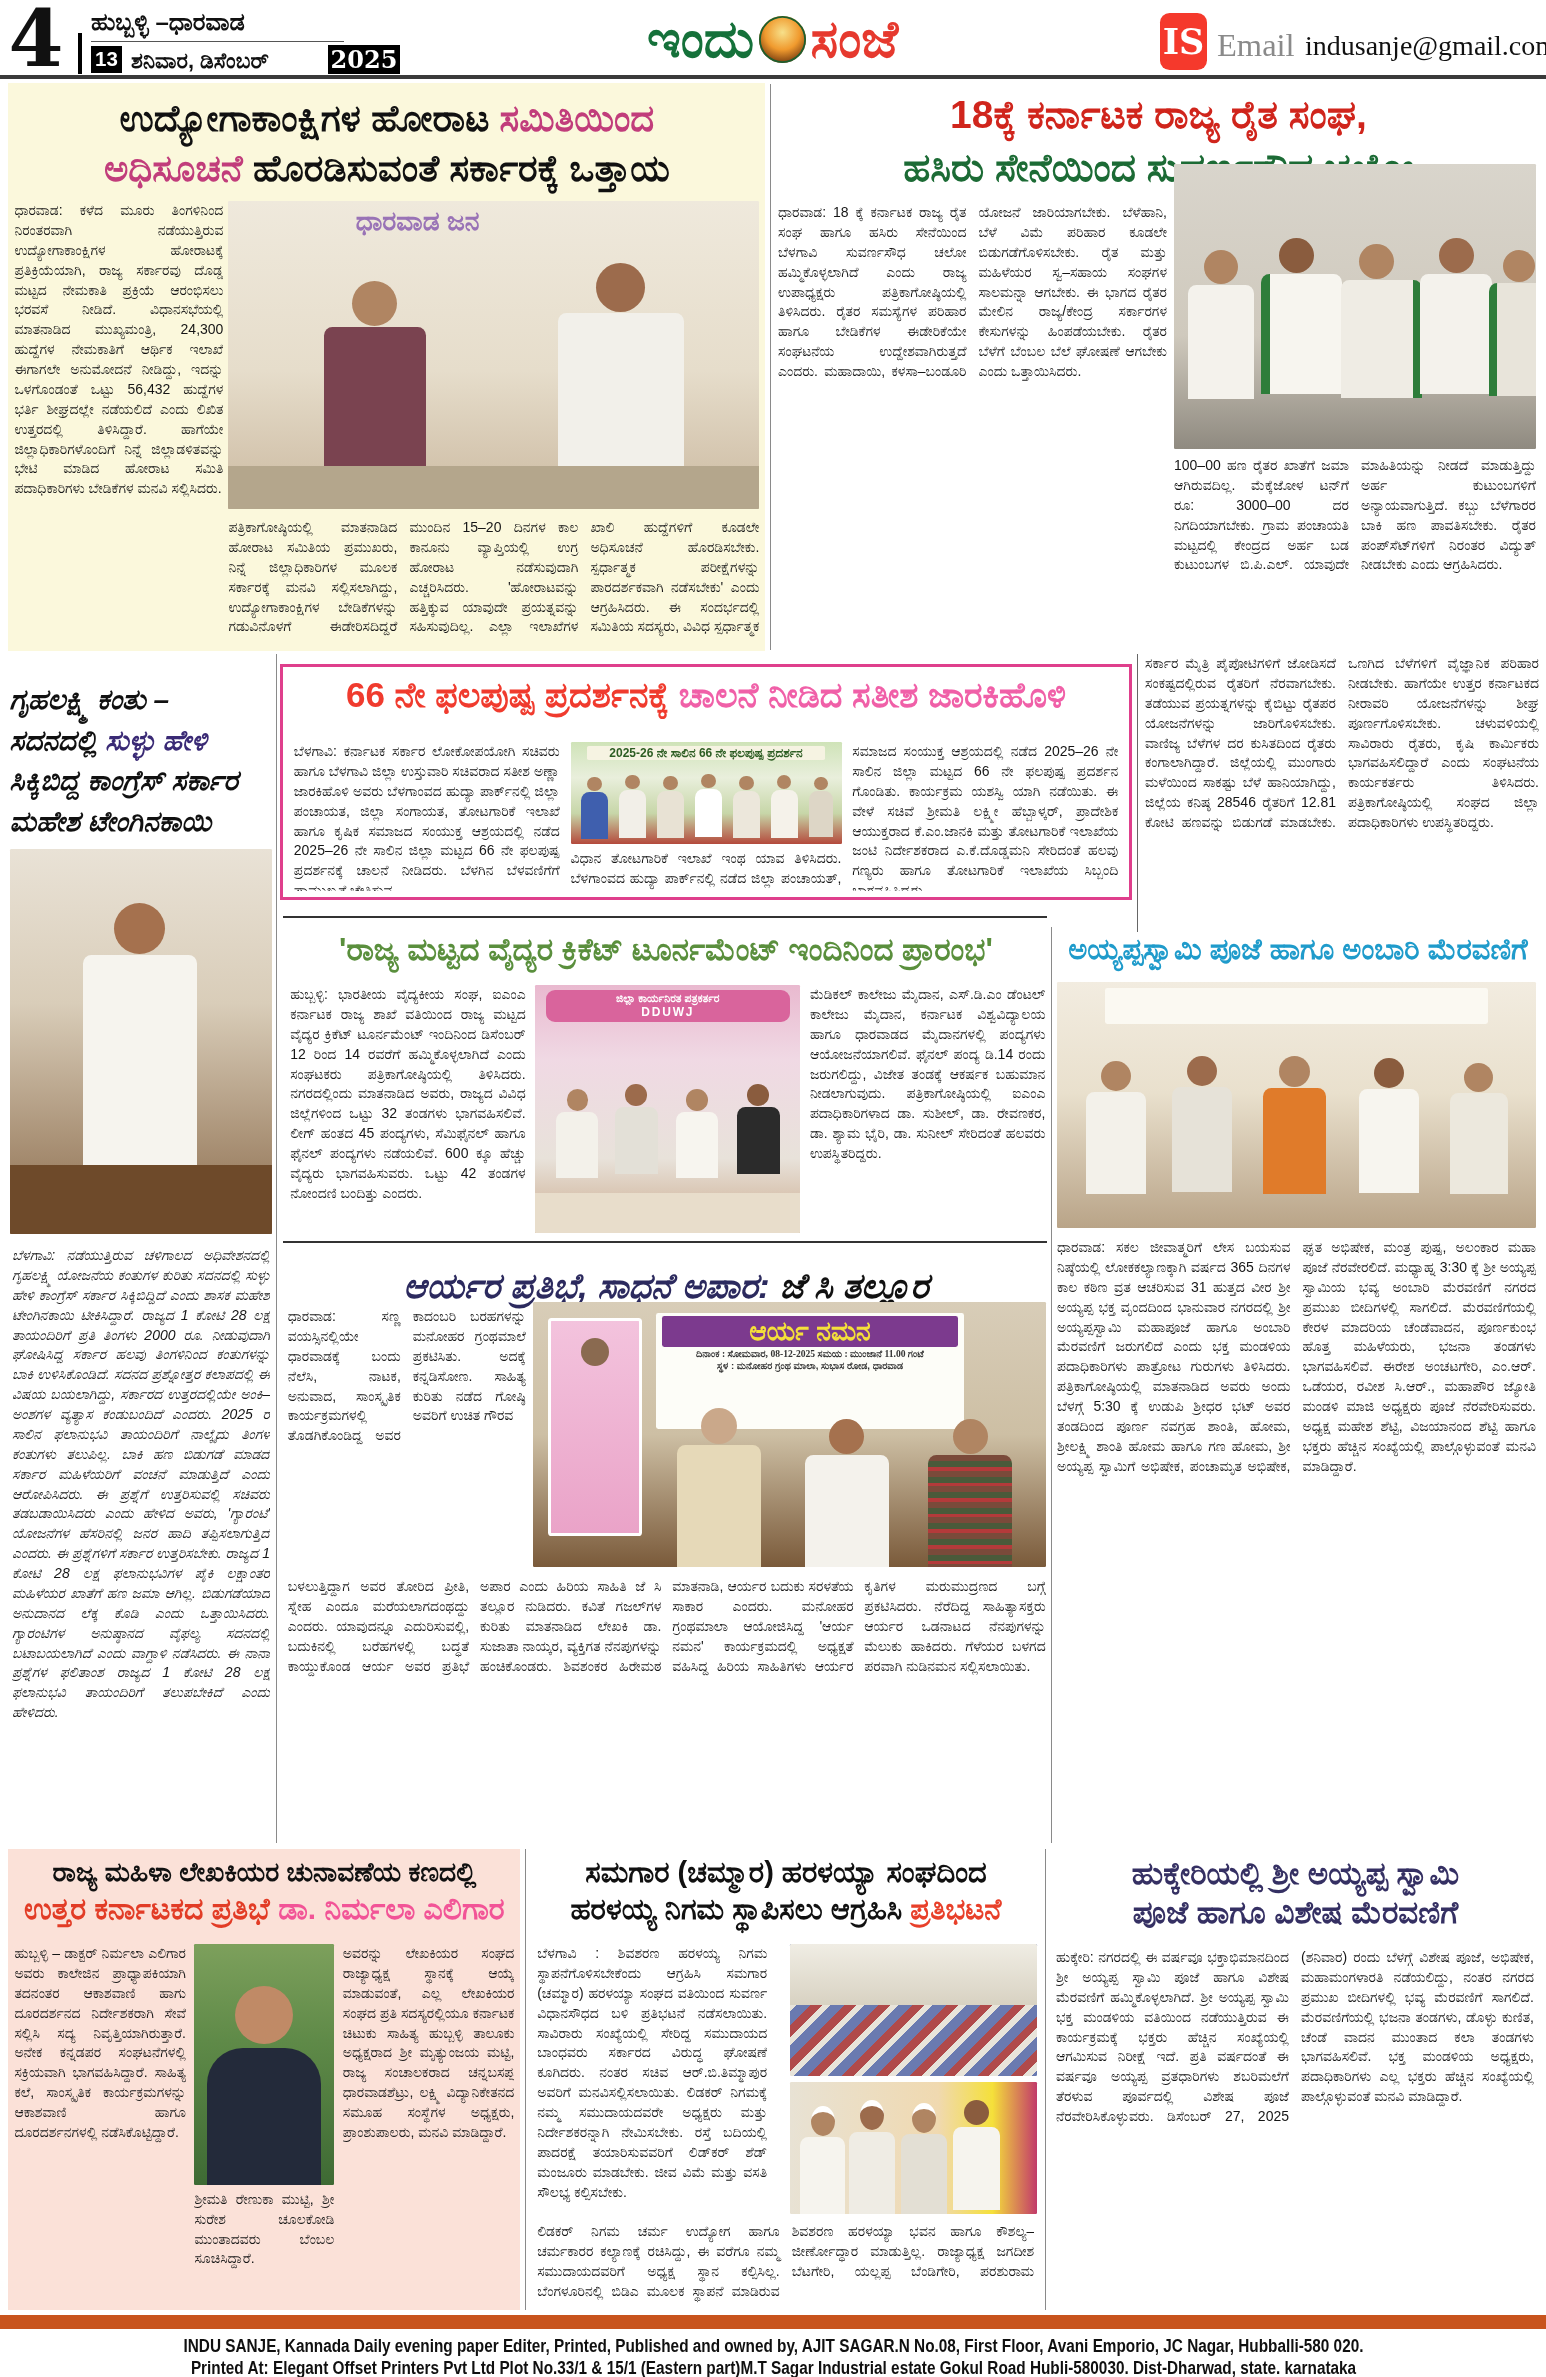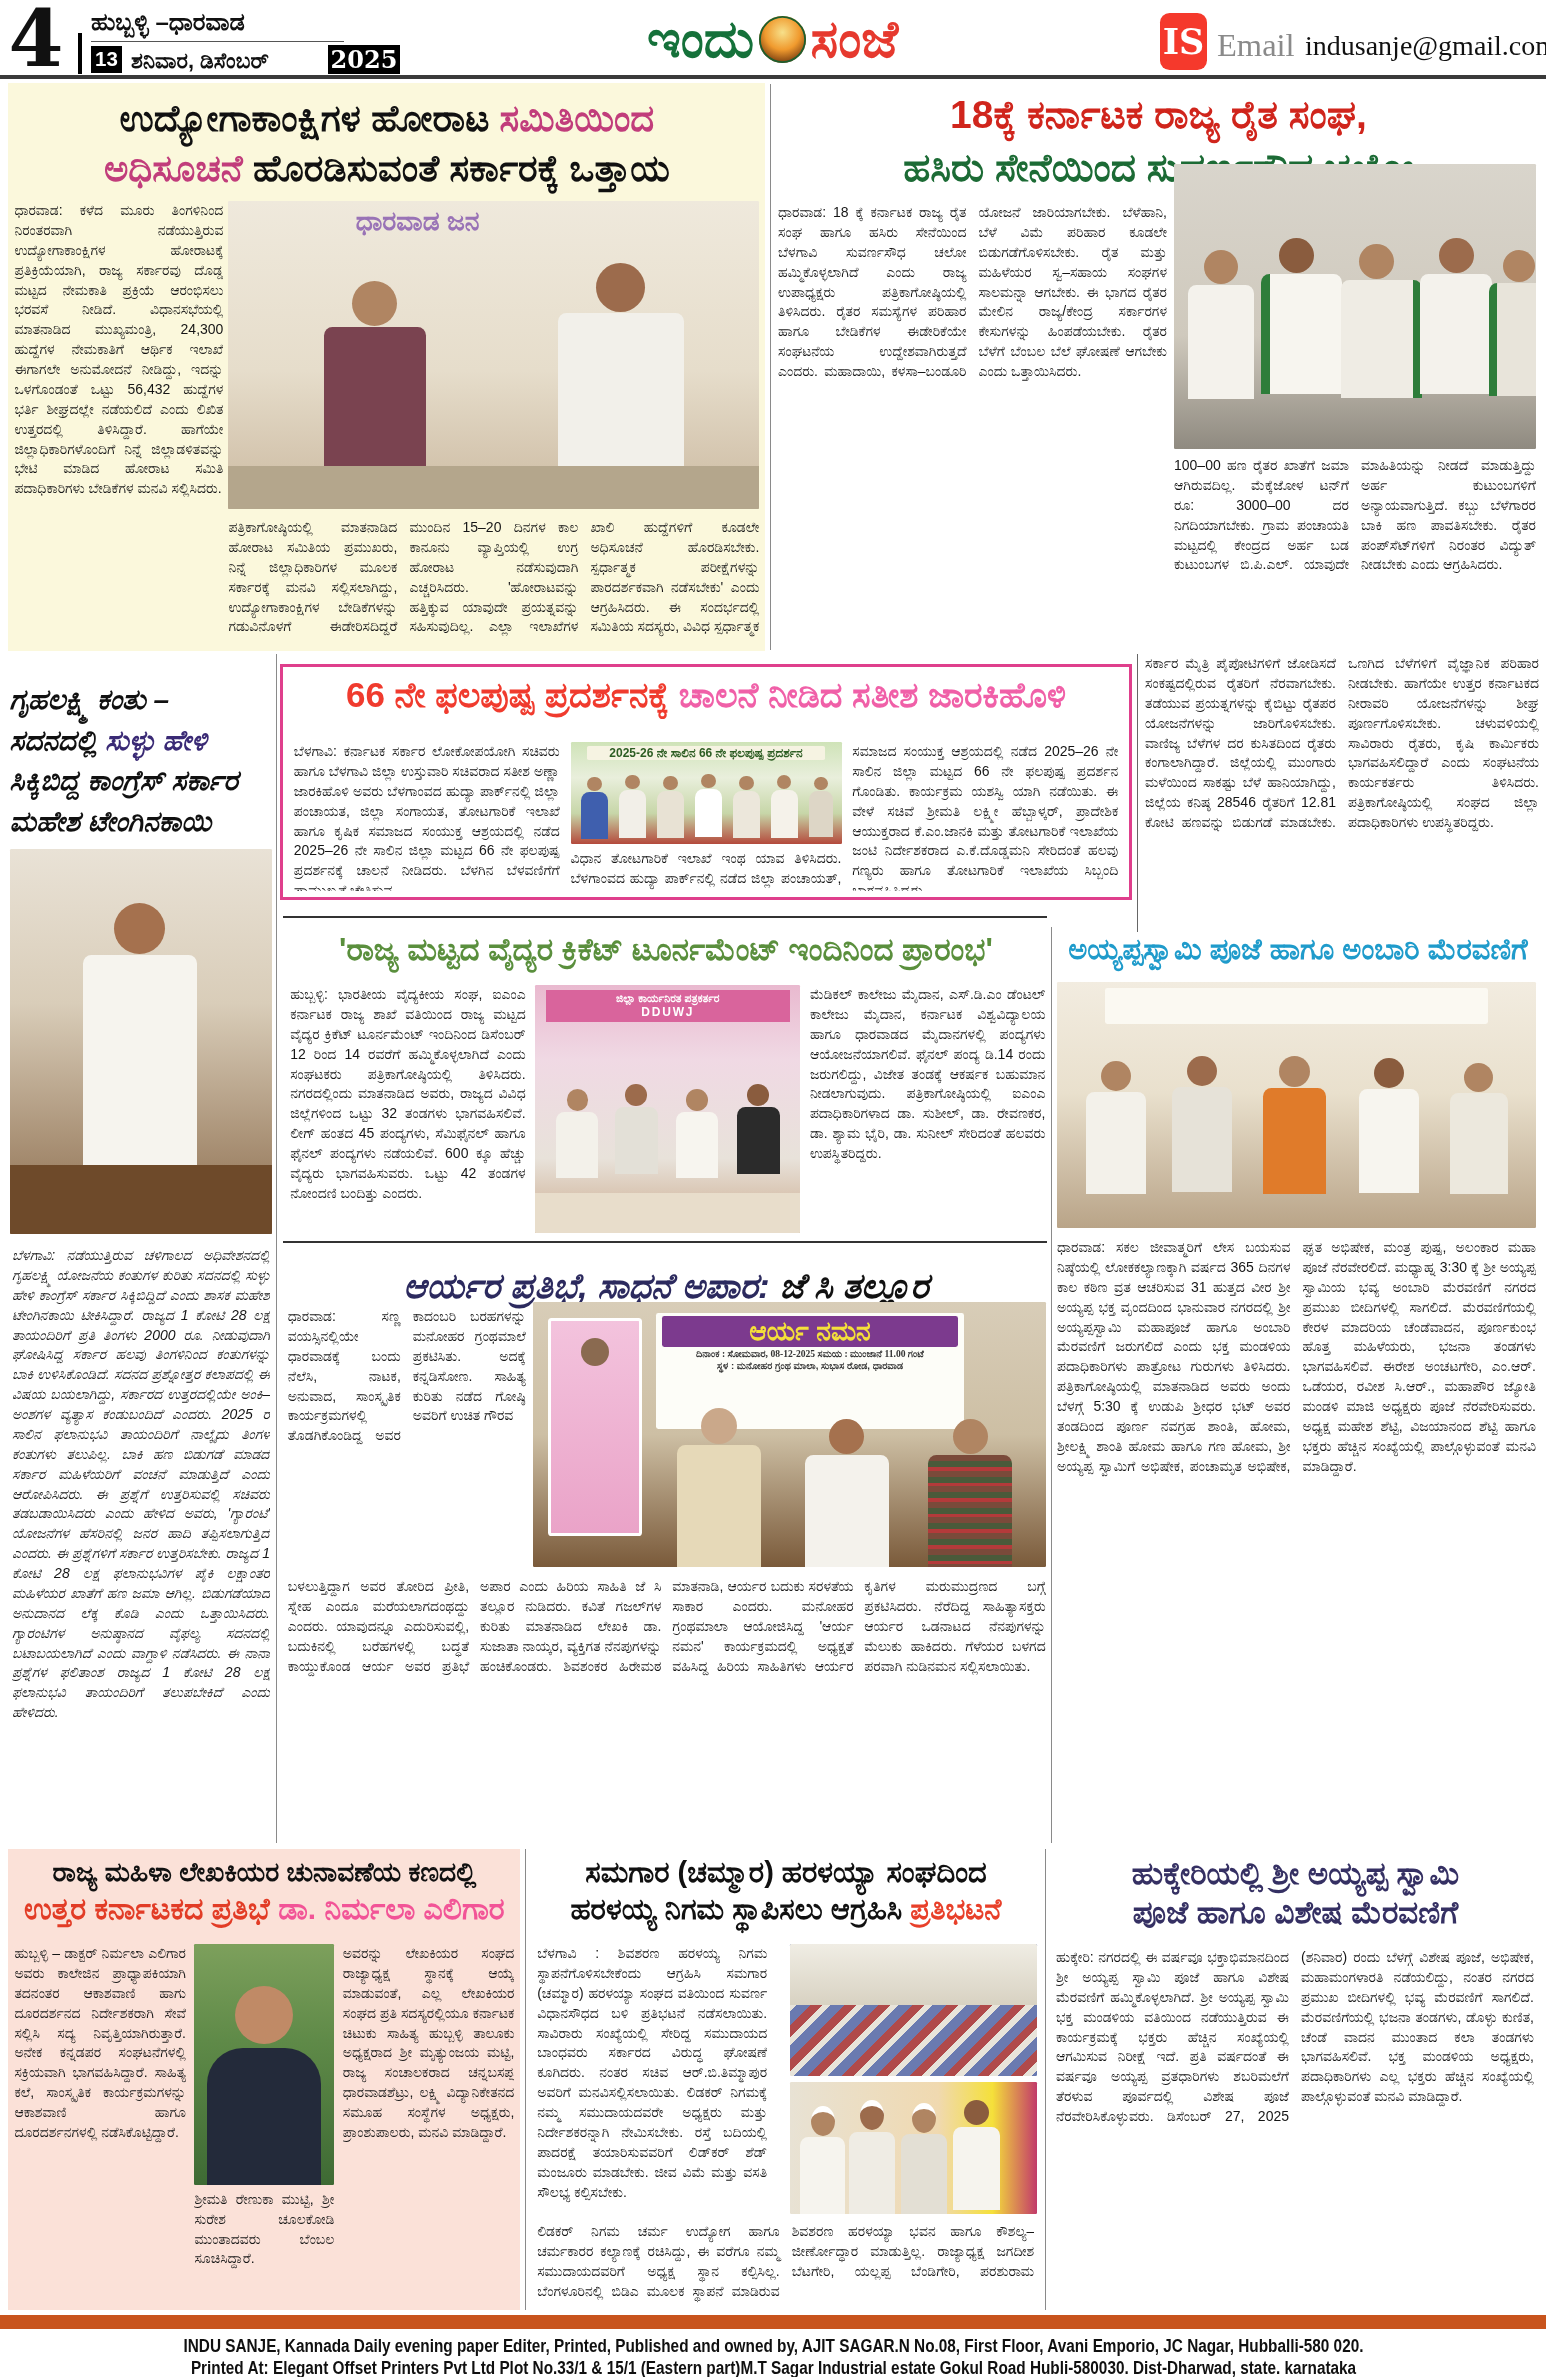--- a/index.html
+++ b/index.html
@@ -169,21 +169,21 @@
     </div>
   </div>
 
   <div class="abs hline" style="left:283px;top:916px;width:764px;"></div>
 
   <div class="abs" style="left:283px;top:927px;width:766px;height:308px;">
     <div class="hl" style="font-size:31px;color:#5A8F3D;margin-top:4.8px;">'ರಾಜ್ಯ ಮಟ್ಟದ ವೈದ್ಯರ ಕ್ರಿಕೆಟ್ ಟೂರ್ನಮೆಂಟ್ ಇಂದಿನಿಂದ ಪ್ರಾರಂಭ'</div>
     <div style="position:absolute;left:7.2px;top:58px;right:3.6px;bottom:2.4px;display:flex;gap:9.6px;justify-content:flex-end;">
       <div class="bodytxt" style="flex:1;">ಹುಬ್ಬಳ್ಳಿ: ಭಾರತೀಯ ವೈದ್ಯಕೀಯ ಸಂಘ, ಐಎಂಎ ಕರ್ನಾಟಕ ರಾಜ್ಯ ಶಾಖೆ ವತಿಯಿಂದ ರಾಜ್ಯ ಮಟ್ಟದ ವೈದ್ಯರ ಕ್ರಿಕೆಟ್ ಟೂರ್ನಮೆಂಟ್ ಇಂದಿನಿಂದ ಡಿಸೆಂಬರ್ 12 ರಿಂದ 14 ರವರೆಗೆ ಹಮ್ಮಿಕೊಳ್ಳಲಾಗಿದೆ ಎಂದು ಸಂಘಟಕರು ಪತ್ರಿಕಾಗೋಷ್ಠಿಯಲ್ಲಿ ತಿಳಿಸಿದರು. ನಗರದಲ್ಲಿಂದು ಮಾತನಾಡಿದ ಅವರು, ರಾಜ್ಯದ ವಿವಿಧ ಜಿಲ್ಲೆಗಳಿಂದ ಒಟ್ಟು 32 ತಂಡಗಳು ಭಾಗವಹಿಸಲಿವೆ. ಲೀಗ್ ಹಂತದ 45 ಪಂದ್ಯಗಳು, ಸೆಮಿಫೈನಲ್ ಹಾಗೂ ಫೈನಲ್ ಪಂದ್ಯಗಳು ನಡೆಯಲಿವೆ. 600 ಕ್ಕೂ ಹೆಚ್ಚು ವೈದ್ಯರು ಭಾಗವಹಿಸುವರು. ಒಟ್ಟು 42 ತಂಡಗಳ ನೋಂದಣಿ ಬಂದಿತ್ತು ಎಂದರು.</div>
       <div class="photo" style="position:relative;width:265px;height:100%;background:linear-gradient(180deg,#e9b9cf 0%,#f0d9e4 30%,#e8e2da 70%,#caa88a 100%);">
-        <div style="position:absolute;left:4%;top:4.8px;width:92%;text-align:center;background:#d9649c;color:#fff;border-radius:0;padding:2.4px 0;">
+        <div style="position:absolute;left:4%;top:4.8px;width:92%;text-align:center;background:#d9649c;color:#fff;border-radius:9px;padding:2.4px 0;">
           <div style="font-size:10.8px;font-weight:bold;">ಜಿಲ್ಲಾ ಕಾರ್ಯನಿರತ ಪತ್ರಕರ್ತರ</div>
           <div style="font-size:12px;font-weight:bold;letter-spacing:1.8px;">DDUWJ</div>
         </div>
         <div class="person" style="left:8%;top:42%;width:42px;">
             <div class="hd" style="width:21.7px;height:21.7px;"></div>
             <div class="bd" style="width:42px;height:66px;background:#f3f1ea;"></div>
           </div>
         <div class="person" style="left:30%;top:40%;width:43px;">
             <div class="hd" style="width:21.7px;height:21.7px;background:#9c6b4c;"></div>
             <div class="bd" style="width:43px;height:67px;background:#e3e0d7;"></div>

